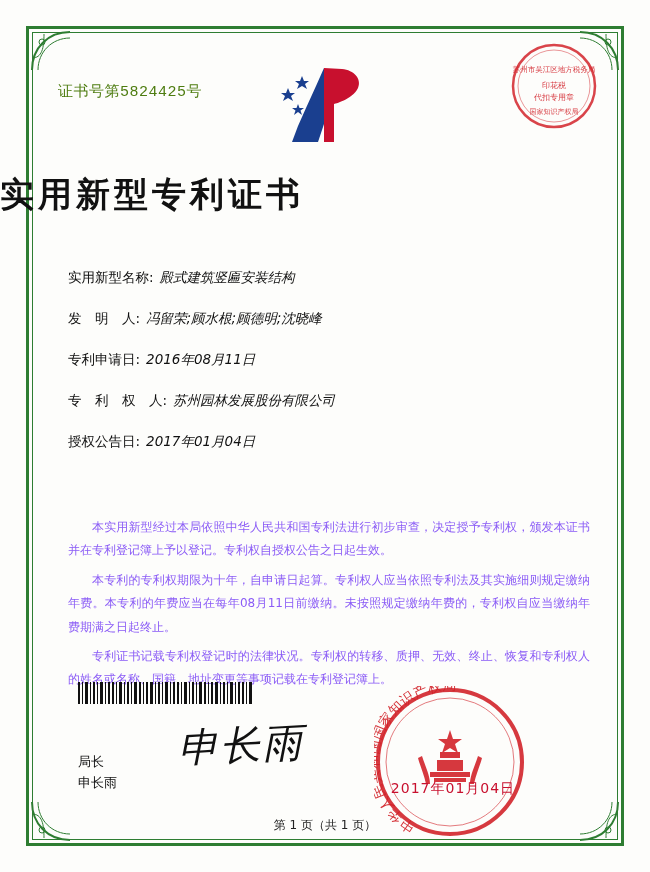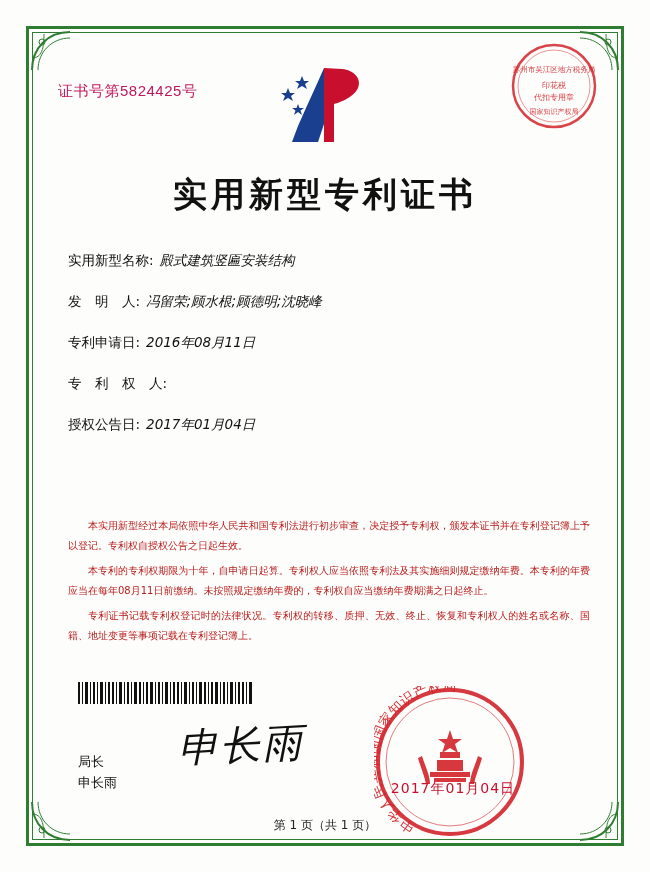--- a/index.html
+++ b/index.html
@@ -53,23 +53,23 @@
   .corner.tr { right: 28px; top: 28px;  transform: scaleX(-1); }
   .corner.bl { left: 28px;  bottom: 28px; transform: scaleY(-1); }
   .corner.br { right: 28px; bottom: 28px; transform: scale(-1,-1); }
 
   
   .cert-number {
     position: absolute;
     left: 58px;
     top: 82px;
     font-size: 15px;
-    color: #be185d;
+    color: #4d7c0f;
     letter-spacing: 0.5px;
-    font-family: Liberation Sans, sans-serif;
+    font-family: Liberation Mono, monospace;
   }
 
   .logo {
     position: absolute;
     left: 272px;
     top: 62px;
     width: 110px;
     height: 86px;
   }
 
@@ -80,60 +80,61 @@
     width: 88px;
     height: 88px;
     text-align: right;
   }
 
   .doc-title {
     position: absolute;
     left: 0;
     right: 0;
     top: 172px;
-    text-align: center;
+    text-align: left;
     font-size: 34px;
     font-weight: bold;
     letter-spacing: 4px;
     color: #111;
     font-family: "DejaVu Sans", "Liberation Serif", serif;
   }
 
   
   .fields {
     position: absolute;
     left: 68px;
     top: 252px;
     right: 60px;
   }
   .field-row {
     display: flex;
     align-items: center;
     margin-bottom: 23px;
     font-size: 13.5px;
     color: #111;
+    margin-top: 17px;
   }
   .field-label {
     white-space: nowrap;
   }
   .field-value {
     margin-left: 6px;
     white-space: nowrap;
     font-style: italic;
   }
 
   
   .paragraphs {
     position: absolute;
     left: 68px;
     right: 60px;
     top: 516px;
-    font-size: 10px;
+    font-size: 12px;
     line-height: 1.95;
-    color: #b91c1c;
+    color: #8b5cf6;
     text-align: justify;
   }
   .paragraphs p {
     margin: 0 0 6px 0;
     text-indent: 2em;
   }
 
   
   .barcode {
     position: absolute;
@@ -272,20 +273,21 @@
     <div class="field-row">
       <span class="field-label">发　明　人:</span>
       <span class="field-value">冯留荣;顾水根;顾德明;沈晓峰</span>
     </div>
     <div class="field-row">
       <span class="field-label">专利申请日:</span>
       <span class="field-value">2016年08月11日</span>
     </div>
     <div class="field-row">
       <span class="field-label">专　利　权　人:</span>
+      <span class="field-value">苏州园林发展股份有限公司</span>
     </div>
     <div class="field-row">
       <span class="field-label">授权公告日:</span>
       <span class="field-value">2017年01月04日</span>
     </div>
   </div>
 
   <div class="paragraphs">
     <p>本实用新型经过本局依照中华人民共和国专利法进行初步审查，决定授予专利权，颁发本证书并在专利登记簿上予以登记。专利权自授权公告之日起生效。</p>
     <p>本专利的专利权期限为十年，自申请日起算。专利权人应当依照专利法及其实施细则规定缴纳年费。本专利的年费应当在每年08月11日前缴纳。未按照规定缴纳年费的，专利权自应当缴纳年费期满之日起终止。</p>

